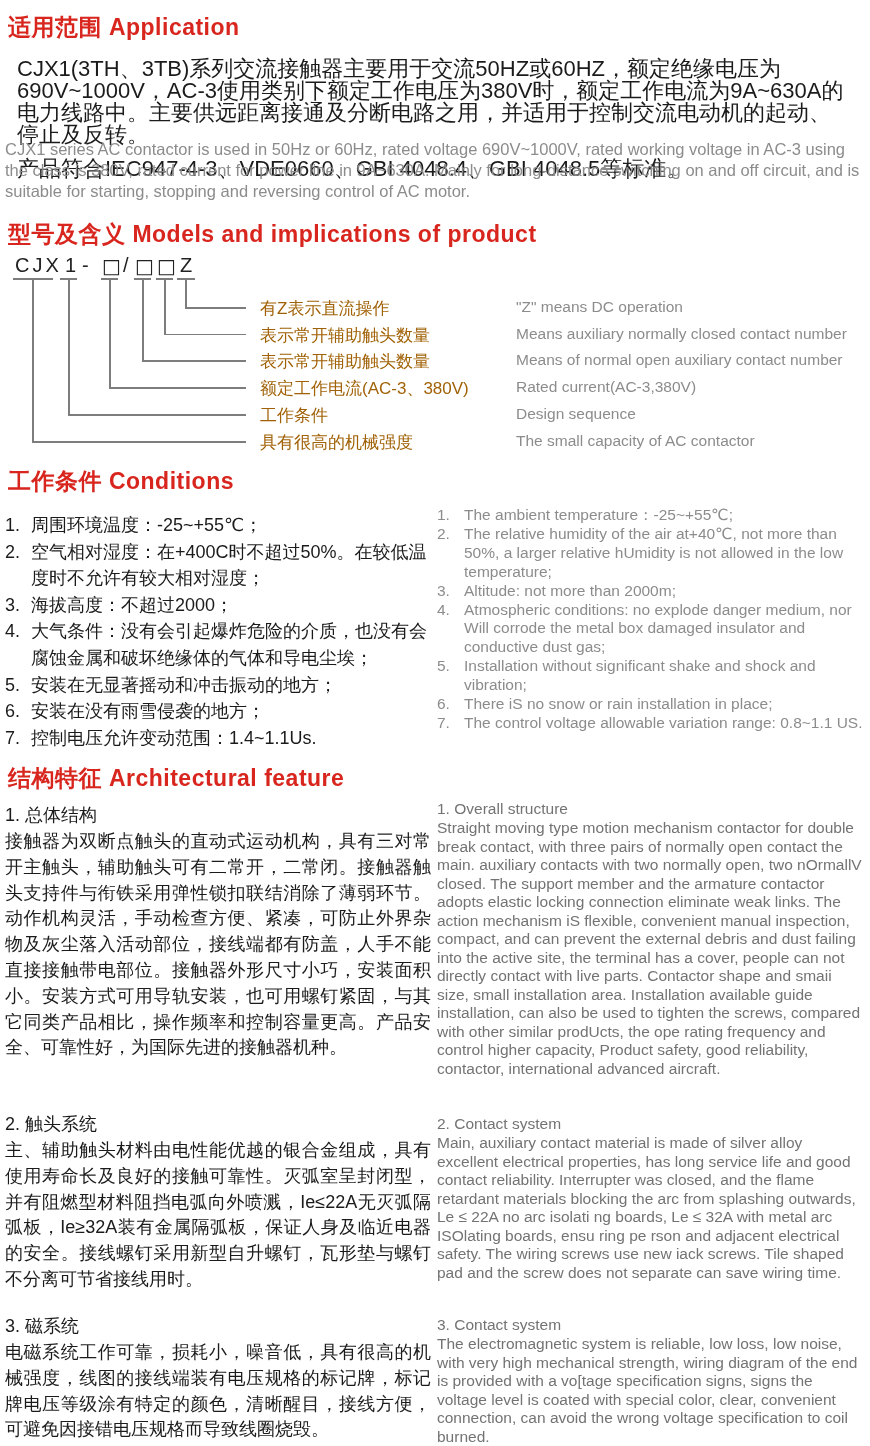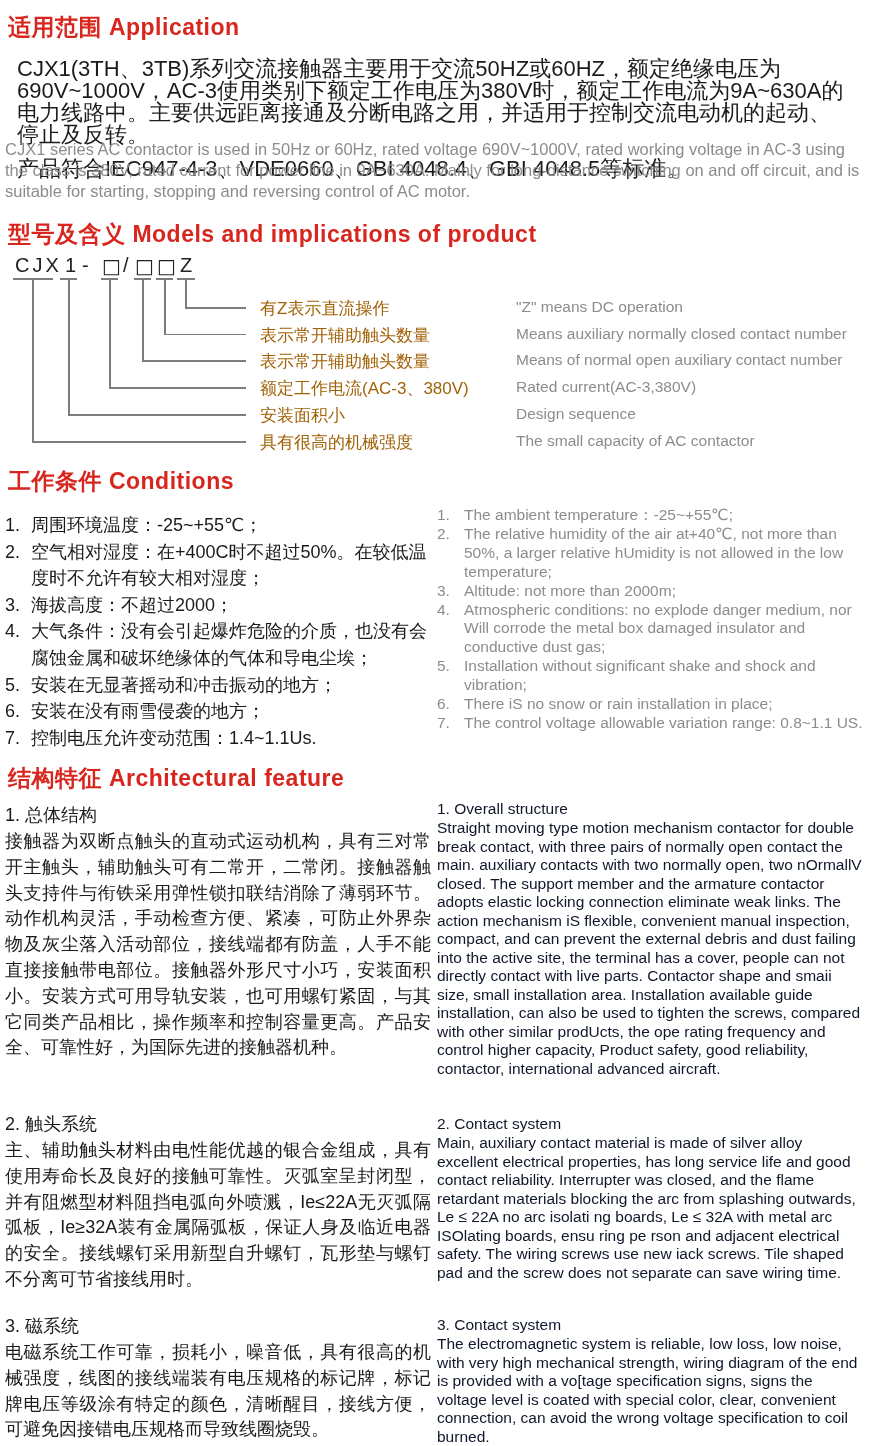--- a/index.html
+++ b/index.html
@@ -22,21 +22,21 @@
   .cond{position:absolute;}
   .cond-zh{left:5px;top:512px;width:430px;}
   .cond-en{left:437px;top:506px;width:430px;}
   .c-item{position:relative;margin:0;}
   .cond-zh .c-item{font-size:18px;line-height:26.6px;padding-left:26px;color:#1b1b1b;}
   .cond-en .c-item{font-size:15.5px;line-height:18.9px;padding-left:27px;color:#8c8c8c;}
   .c-item .num{position:absolute;left:0;top:0;}
   
   .feat{position:absolute;}
   .feat-zh{left:5px;width:426px;color:#1b1b1b;}
-  .feat-en{left:437px;width:428px;color:#0f172a;}
+  .feat-en{left:437px;width:428px;color:#737373;}
   .feat-zh .feat-h{font-size:18px;line-height:24px;margin-bottom:2px;}
   .feat-zh .feat-b{font-size:18px;line-height:25.8px;text-align:justify;}
   .feat-en .feat-h{font-size:15.5px;line-height:19px;margin-bottom:1px;}
   .feat-en .feat-b{font-size:15.5px;line-height:18.5px;}
 </style>
 </head>
 <body>
 
 <div class="page">
 
@@ -78,21 +78,21 @@
     <div class="dline" style="left:151px;top:79.5px;width:82px;height:1.5px"></div>
     <div class="dline" style="left:129px;top:106px;width:104px;height:1.5px"></div>
     <div class="dline" style="left:96px;top:133px;width:137px;height:1.5px"></div>
     <div class="dline" style="left:55px;top:160px;width:178px;height:1.5px"></div>
     <div class="dline" style="left:19px;top:187px;width:214px;height:1.5px"></div>
 
     <span class="c-zh" style="top:43px">有Z表示直流操作</span>
     <span class="c-zh" style="top:69.5px">表示常开辅助触头数量</span>
     <span class="c-zh" style="top:96px">表示常开辅助触头数量</span>
     <span class="c-zh" style="top:123px">额定工作电流(AC-3、380V)</span>
-    <span class="c-zh" style="top:150px">安装面积小</span>
+    <span class="c-zh" style="top:150px">工作条件</span>
     <span class="c-zh" style="top:177px">具有很高的机械强度</span>
 
     <span class="c-en" style="top:44px">"Z" means DC operation</span>
     <span class="c-en" style="top:70.5px">Means auxiliary normally closed contact number</span>
     <span class="c-en" style="top:97px">Means of normal open auxiliary contact number</span>
     <span class="c-en" style="top:124px">Rated current(AC-3,380V)</span>
     <span class="c-en" style="top:151px">Design sequence</span>
     <span class="c-en" style="top:178px">The small capacity of AC contactor</span>
   </div>
 

